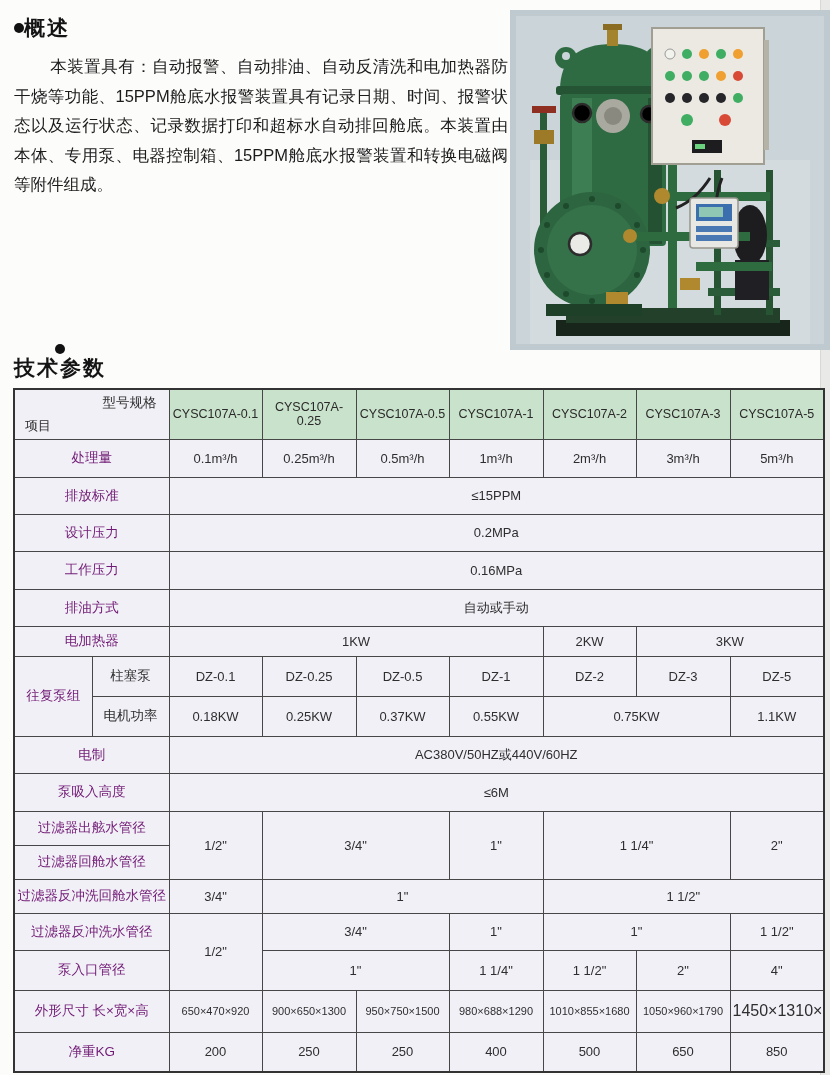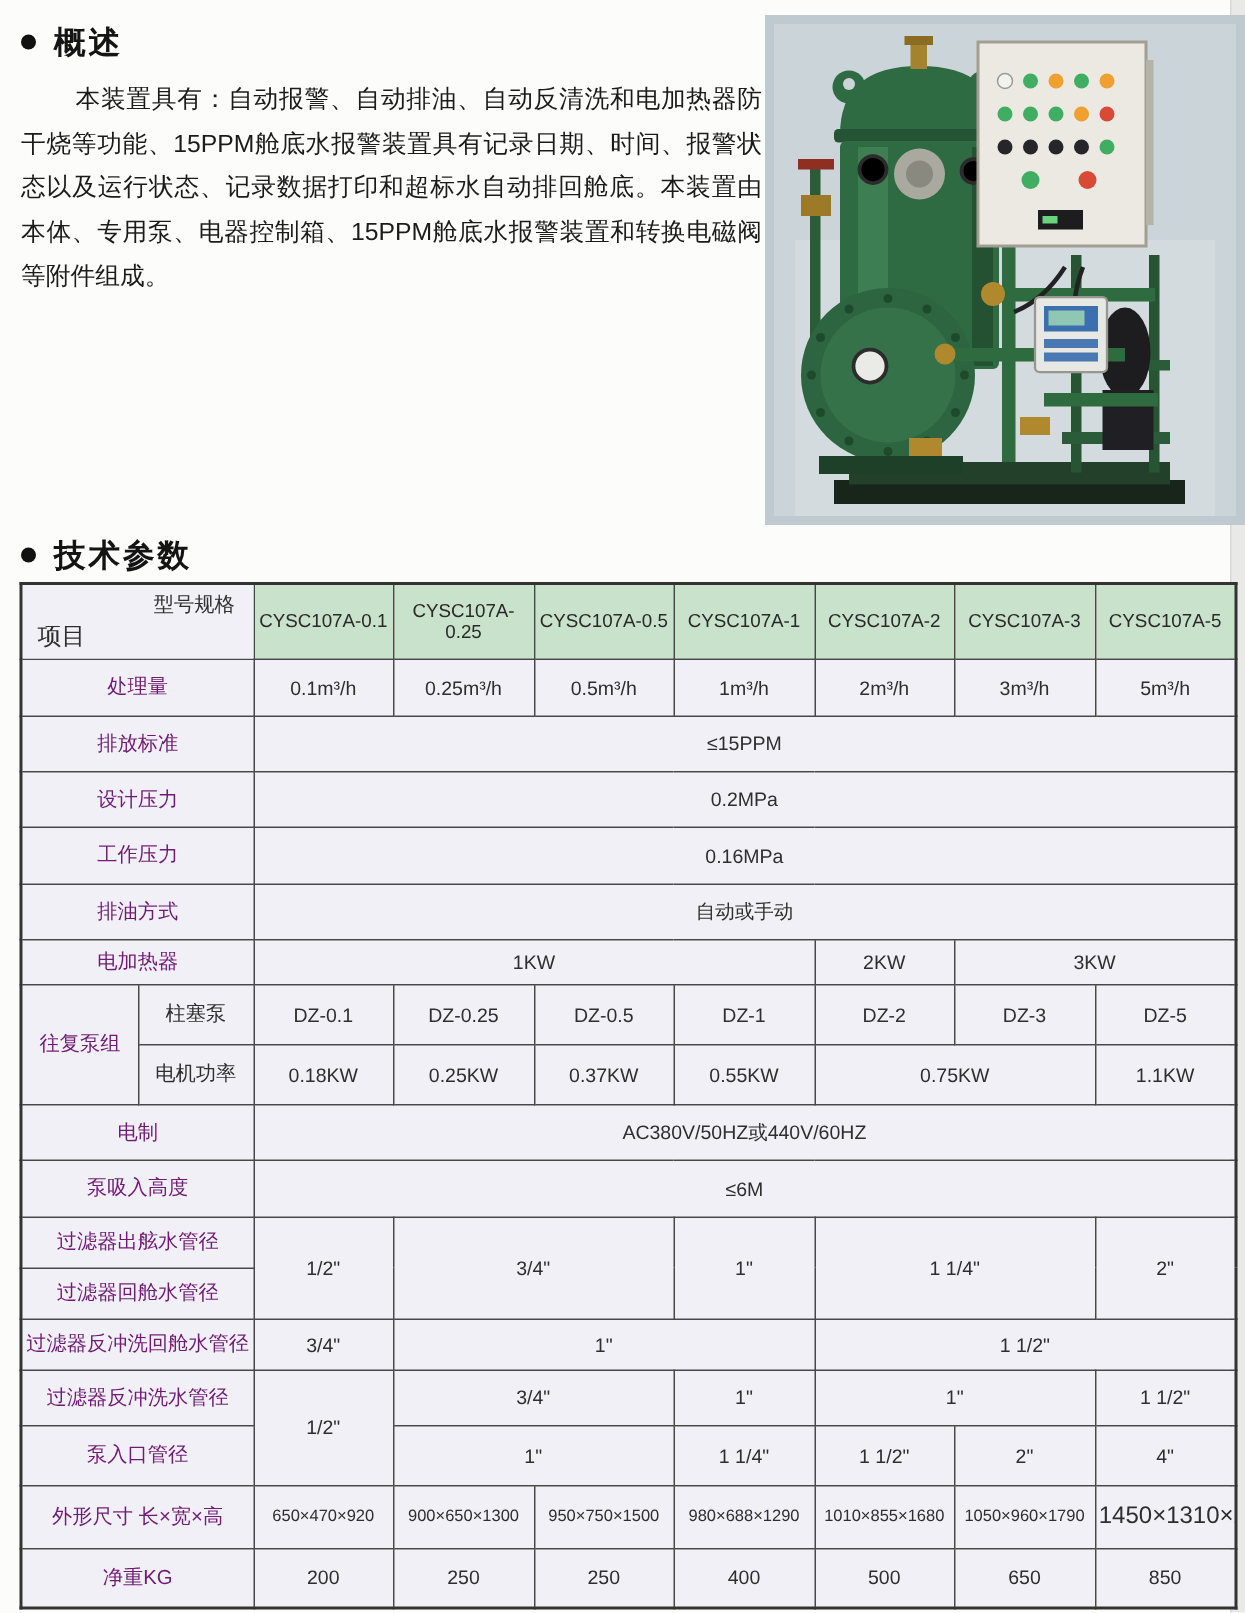--- a/index.html
+++ b/index.html
@@ -8,26 +8,26 @@
     width:830px; height:1075px; position:relative; overflow:hidden;
     background:#fcfcfb;
     font-family:"Liberation Sans","DejaVu Sans",sans-serif;
     color:#1e1e1e;
   }
   .page-edge {
     position:absolute; right:0; top:0; width:10px; height:1075px;
     background:#e9e9e7; border-left:1px solid #d8d8d4;
   }
   .section-heading {
-    position:absolute; left:14px; display:flex; align-items:center; gap:12px;
+    position:absolute; left:14px; display:flex; align-items:center; 
     font-size:21px; font-weight:bold; color:#141414; letter-spacing:2px;
   }
   .bullet-dot { width:10px; height:10px; border-radius:50%; background:#111; flex:0 0 auto; }
   #overview-heading { top:14px; }
-  #tech-heading { top:356px; }
+  #tech-heading { top:344px;flex-direction:column; }
   .overview-text {
     position:absolute; left:14px; top:52px; width:494px;
     font-size:16.5px; line-height:29.5px; text-align:justify; color:#1b1b1b;
   }
   .overview-text p { margin:0; }
   .overview-text p.indent { text-indent:2.2em; }
   #product-photo {
     position:absolute; left:510px; top:10px; width:320px; height:340px;
   }
   
@@ -45,21 +45,21 @@
   table.spec th { background:#c9e2cb; font-size:12.5px; color:#2a2a2a; }
   td.rowlabel { font-size:13.5px; color:#701a75; background:#f1eff6; }
   td.sublabel { font-size:13.5px; }
   td.corner {
     background:#c9e2cb; position:relative; padding:0;
     background-image:linear-gradient(to bottom right,
       transparent calc(50% - 1px), #474747 calc(50% - 1px),
       #474747 calc(50% + 1px), transparent calc(50% + 1px));
   }
   td.corner .corner-top { position:absolute; top:4px; right:12px; font-size:13.5px; }
-  td.corner .corner-bottom { position:absolute; bottom:4px; left:10px; font-size:16px; }
+  td.corner .corner-bottom { position:absolute; bottom:4px; left:10px; font-size:13px; }
 </style>
 </head>
 <body>
 
 <div class="page-edge"></div>
 
 <div id="overview-heading" class="section-heading">
   <span class="bullet-dot"></span>
   <span>概述</span>
 </div>

